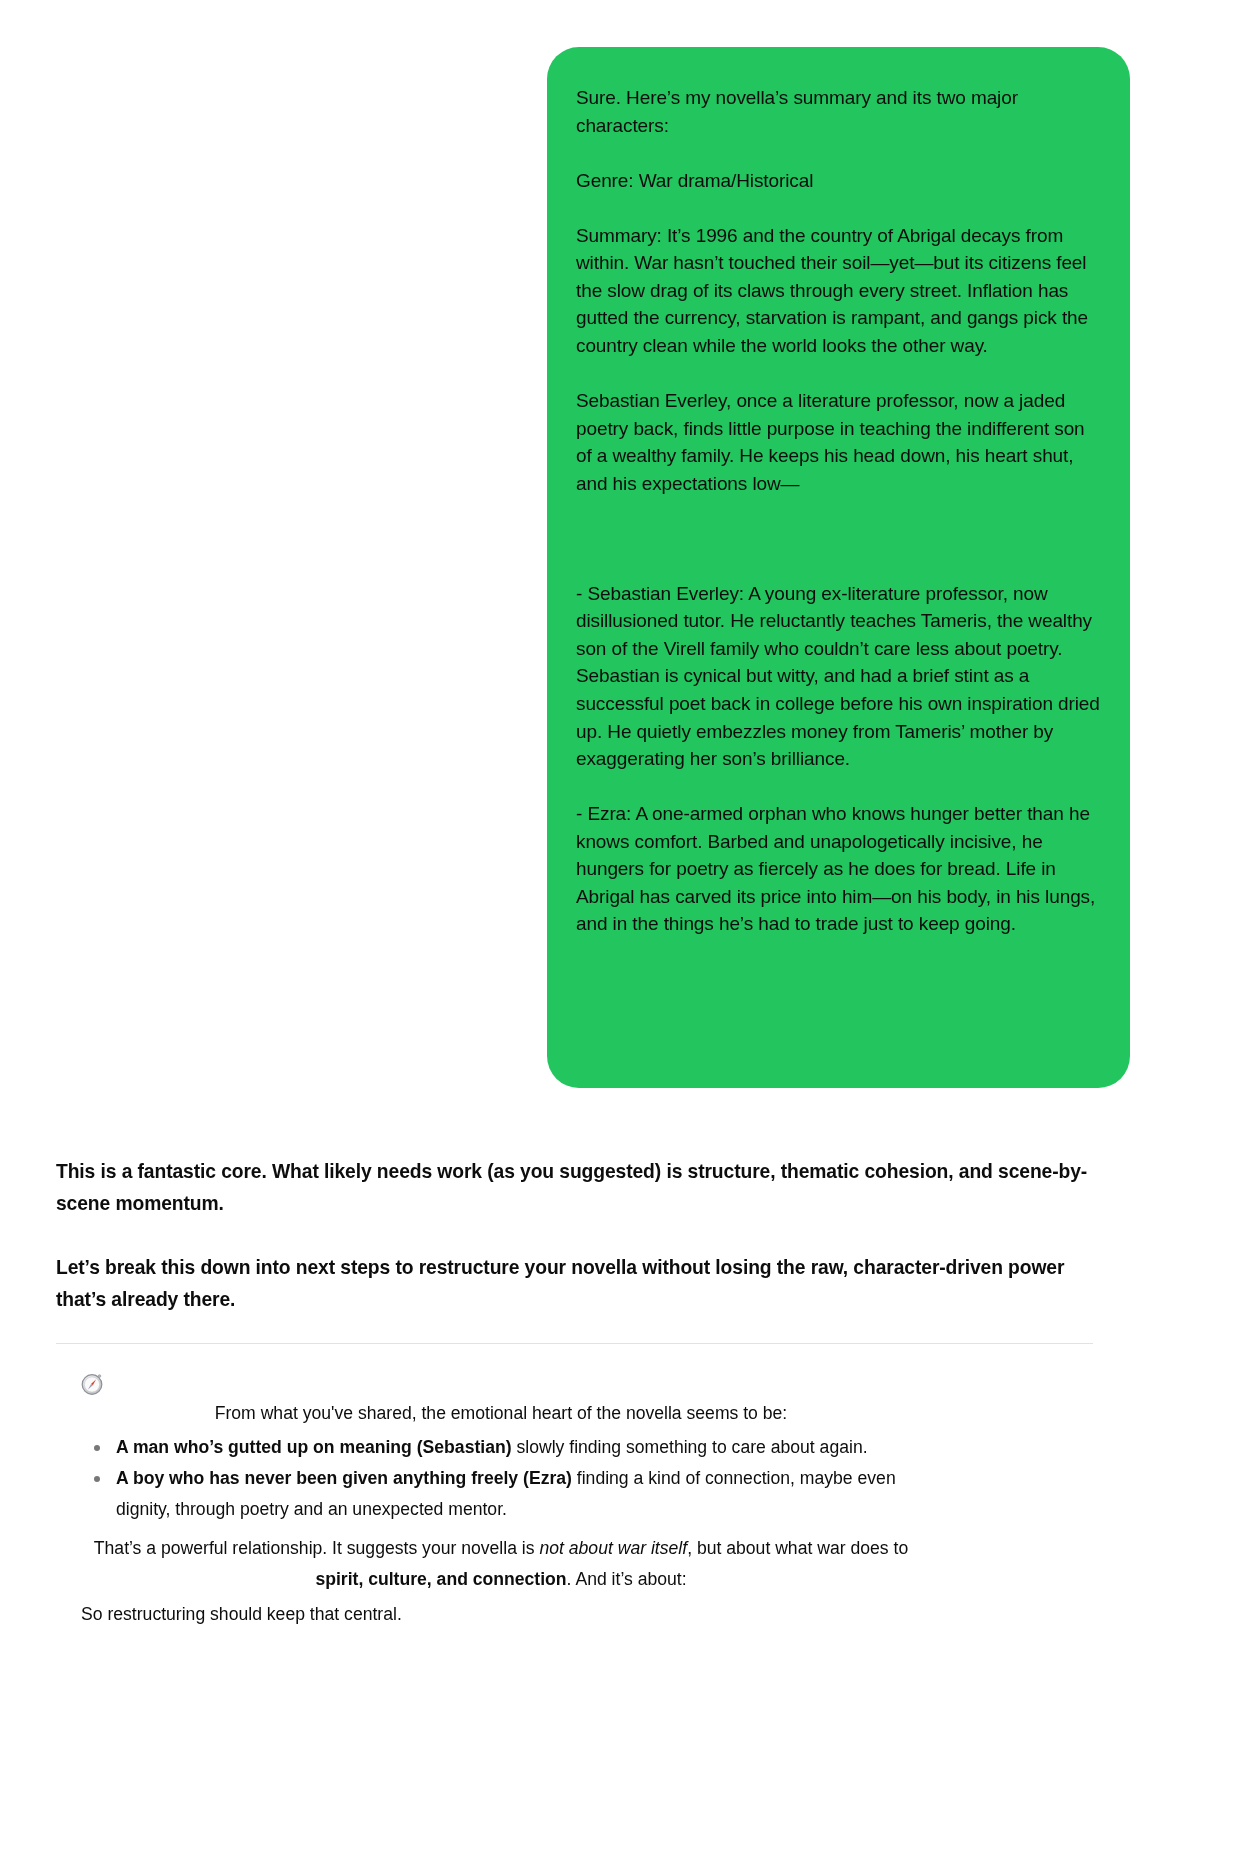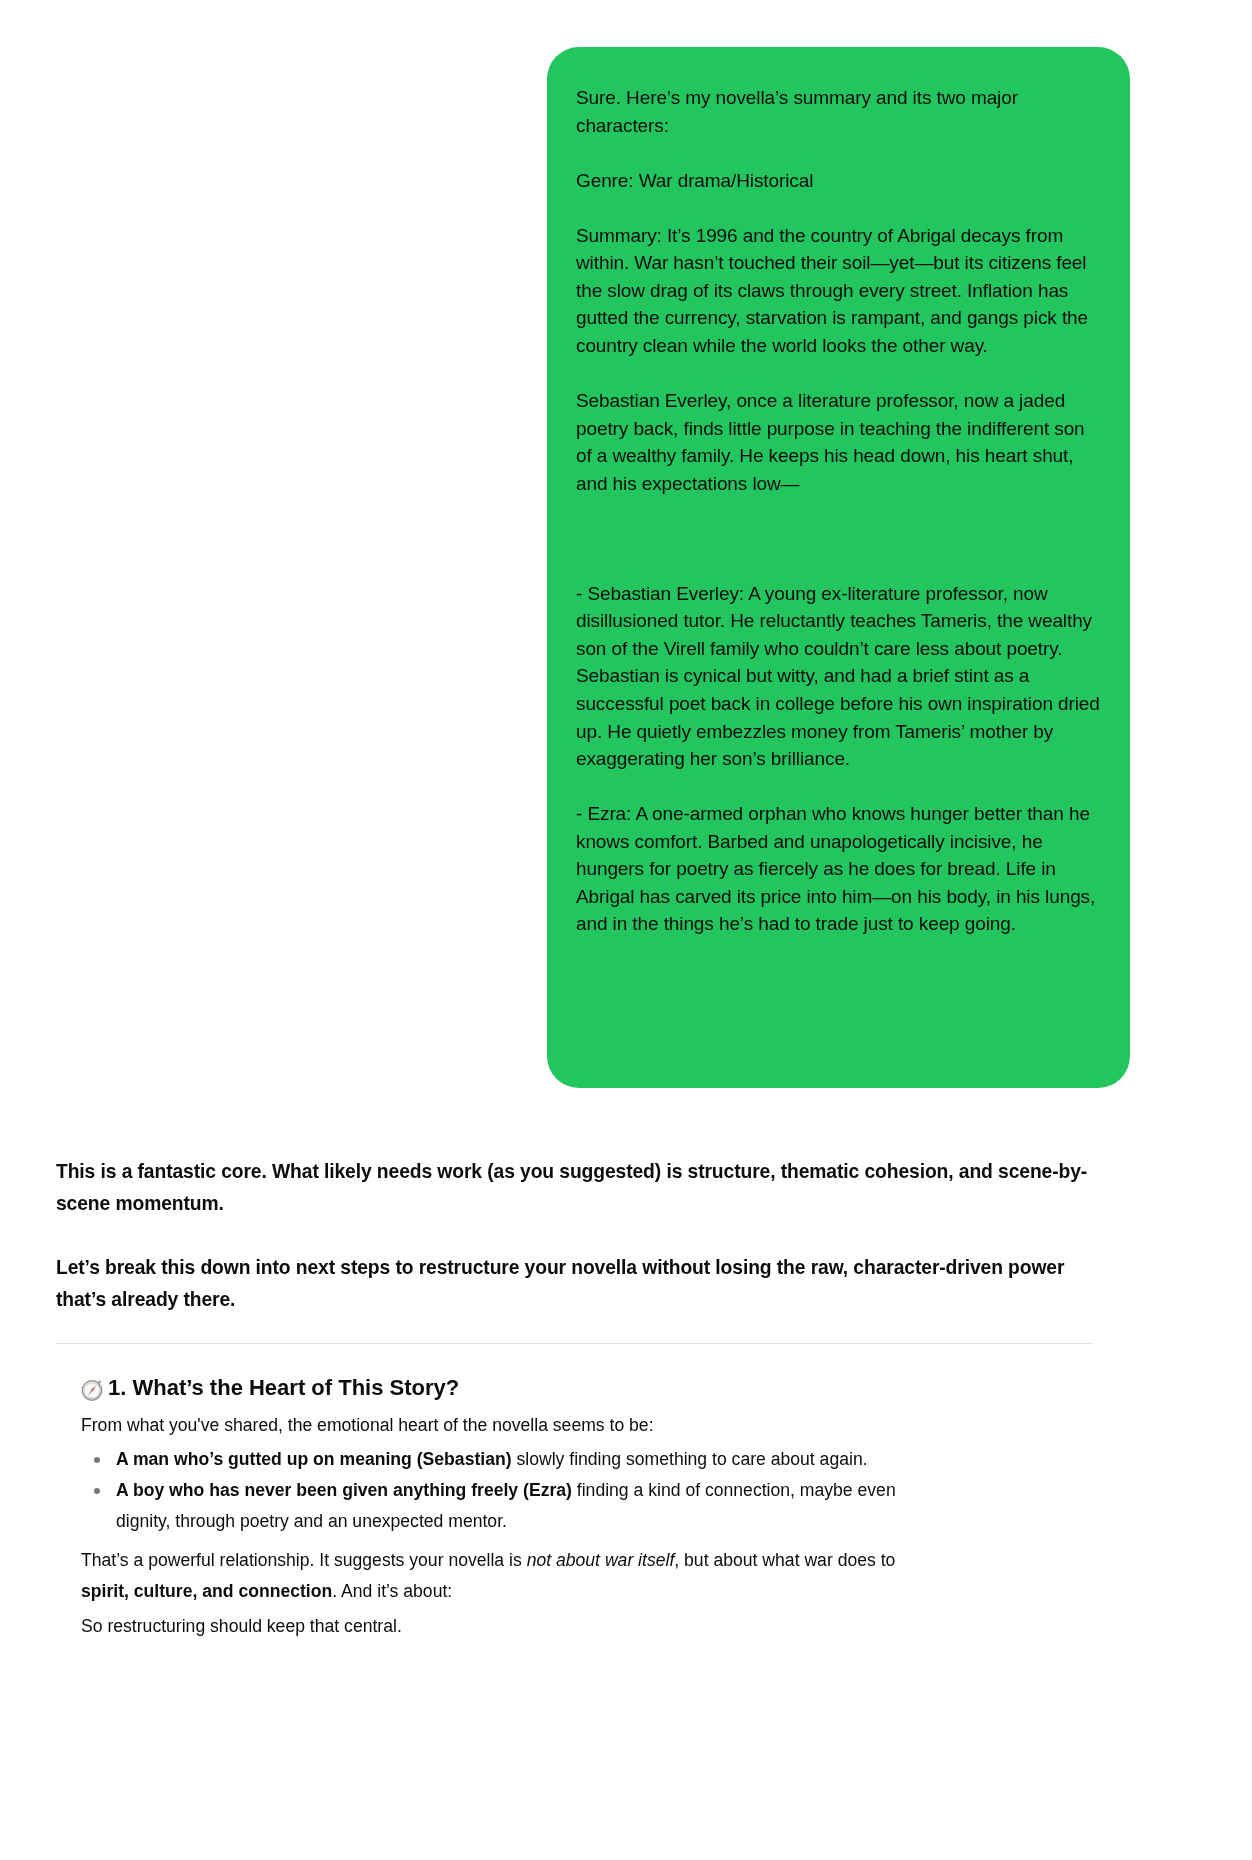--- a/index.html
+++ b/index.html
@@ -62,23 +62,23 @@
   }
   .section p { }
   .section ul { list-style: none; margin: 0 0 8px 0; }
   .section li { position: relative; padding-left: 35px; }
   .section li::before {
     content: ""; position: absolute; left: 13px; top: 13px;
     width: 6px; height: 6px; border-radius: 50%; background: #777777;
   }
   .section b { font-weight: 700; }
   .section i { font-style: italic; }
-  .p-intro { margin-bottom: 3px !important; }
+  .p-intro { margin-bottom: 3px !important; text-align: center; }
   .list1 { margin-bottom: 8px !important; }
-  .p-rel { margin-bottom: 4px !important; }
+  .p-rel { margin-bottom: 4px !important; text-align: center; }
 </style>
 </head>
 <body>
 
 <div class="user-bubble">
   <p>Sure. Here’s my novella’s summary and its two major characters:</p>
   <div class="gap"></div>
   <p>Genre: War drama/Historical</p>
   <div class="gap"></div>
   <p>Summary: It’s 1996 and the country of Abrigal decays from within. War hasn’t touched their soil—yet—but its citizens feel the slow drag of its claws through every street. Inflation has gutted the currency, starvation is rampant, and gangs pick the country clean while the world looks the other way.</p>
@@ -110,21 +110,20 @@
             <stop offset="100%" stop-color="#b9bcc2"></stop>
           </radialGradient>
         </defs>
         <circle cx="11" cy="11.5" r="9.8" fill="url(#cg)" stroke="#8d9096" stroke-width="1.2"></circle>
         <circle cx="11" cy="11.5" r="7.6" fill="#fafafa" stroke="#c8c9cc" stroke-width="0.6"></circle>
         <polygon points="15,6.5 11.8,12.2 10.2,10.8" fill="#e23b2e"></polygon>
         <polygon points="7,16.5 10.2,10.8 11.8,12.2" fill="#9aa0a8"></polygon>
         <circle cx="18.5" cy="3" r="1.3" fill="#b9bcc2" stroke="#8d9096" stroke-width="0.6"></circle>
       </svg>
     </span>
-    <span>1. What’s the Heart of This Story?</span>
   </h3>
 
   <p class="p-intro">From what you've shared, the emotional heart of the novella seems to be:</p>
 
   <ul class="list1">
     <li><b>A man who’s gutted up on meaning (Sebastian)</b><span> slowly finding something to care about again.</span></li>
     <li><b>A boy who has never been given anything freely (Ezra)</b><span> finding a kind of connection, maybe even dignity, through poetry and an unexpected mentor.</span></li>
   </ul>
 
   <p class="p-rel"><span>That’s a powerful relationship. It suggests your novella is </span><i>not about war itself</i><span>, but about what war does to </span><b>spirit, culture, and connection</b><span>. And it’s about:</span></p>

